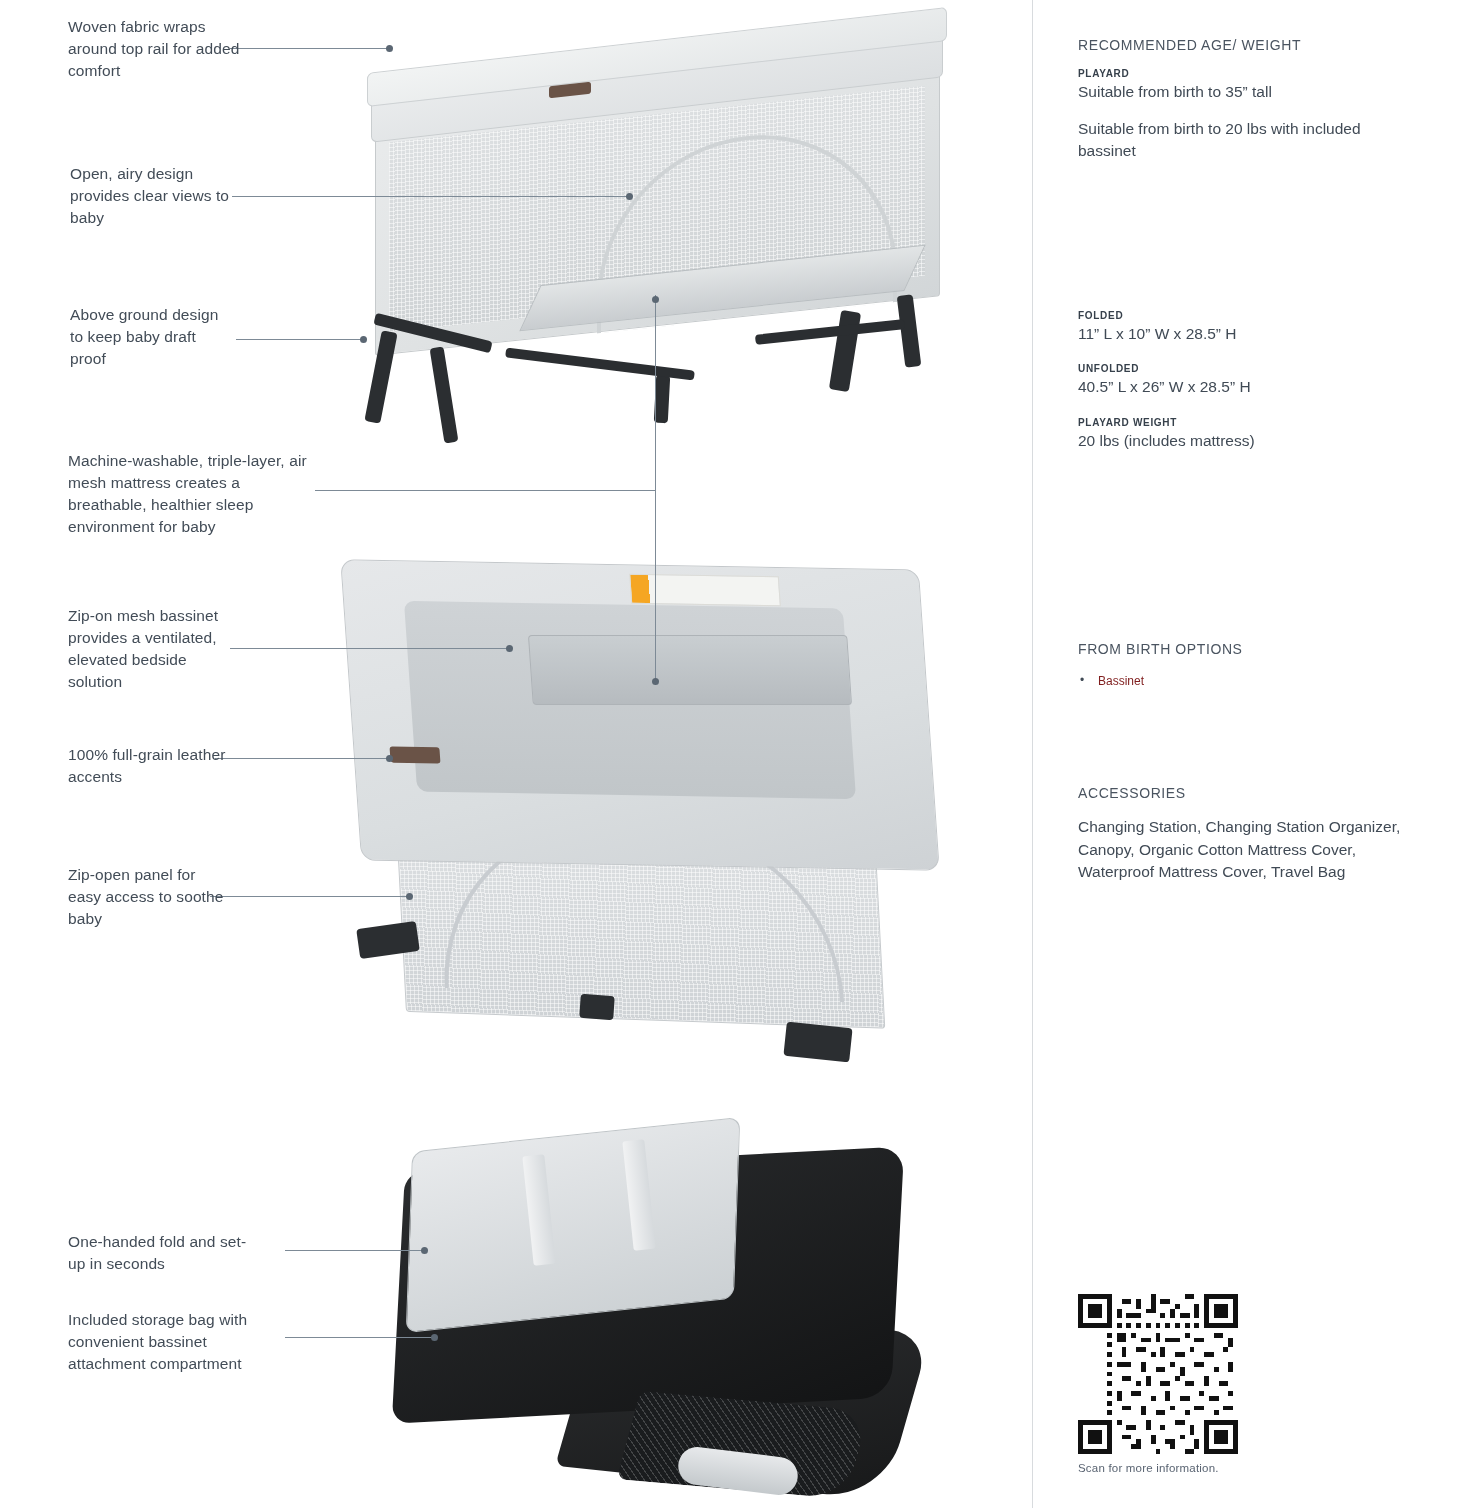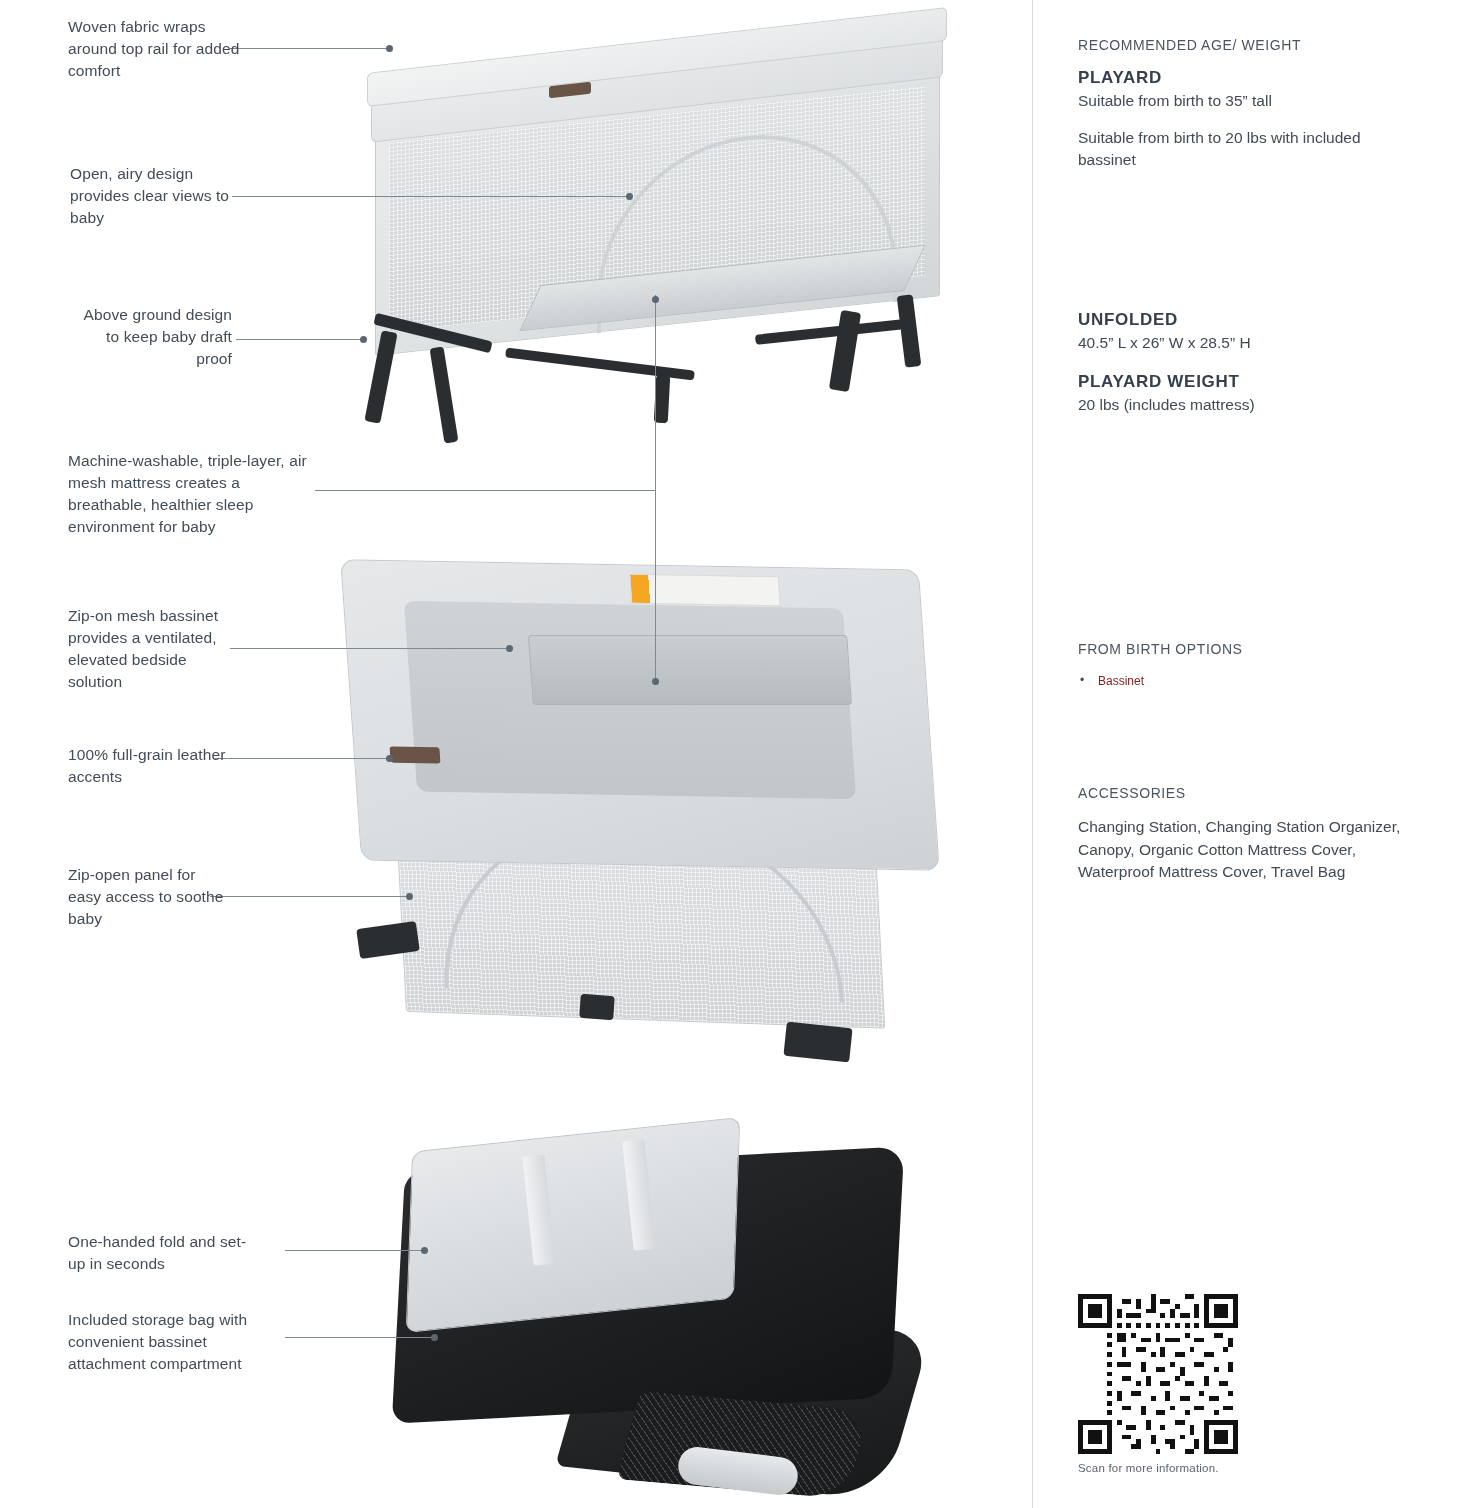--- a/index.html
+++ b/index.html
@@ -58,21 +58,21 @@
   }
   .sec-title {
     font-size: 14px;
     font-weight: 400;
     letter-spacing: 0.6px;
     color: #4a5460;
     line-height: 1.3;
     margin: 0 0 14px 0;
   }
   .sub-title {
-    font-size: 17px;
+    font-size: 10px;
     font-weight: 700;
     letter-spacing: 0.7px;
     color: #36404b;
     margin: 0 0 2px 0;
   }
   .body-txt {
     font-size: 15.5px;
     line-height: 1.45;
     color: #404a55;
     margin: 0 0 16px 0;
@@ -394,21 +394,21 @@
   <div class="leader" style="left:285px; top:1250px; width:140px;"></div>
   <div class="dot" style="left:421px; top:1247px;"></div>
 
   <div class="leader" style="left:285px; top:1337px; width:150px;"></div>
   <div class="dot" style="left:431px; top:1334px;"></div>
 
   <div class="callout" style="left:68px;  top:16px;  width:172px;">Woven fabric wraps around top rail for added comfort</div>
 
   <div class="callout" style="left:70px;  top:163px; width:170px;">Open, airy design provides clear views to baby</div>
 
-  <div class="callout" style="left:70px;  top:304px; width:162px;text-align:right;">Above ground design to keep baby draft proof</div>
+  <div class="callout" style="left:70px;  top:304px; width:162px;">Above ground design to keep baby draft proof</div>
 
   <div class="callout" style="left:68px;  top:450px; width:255px;">Machine-washable, triple-layer, air mesh mattress creates a breathable, healthier sleep environment for baby</div>
 
   <div class="callout" style="left:68px;  top:605px; width:168px;">Zip-on mesh bassinet provides a ventilated, elevated bedside solution</div>
 
   <div class="callout" style="left:68px;  top:744px; width:160px;">100% full-grain leather accents</div>
 
   <div class="callout" style="left:68px;  top:864px; width:162px;">Zip-open panel for easy access to soothe baby</div>
 
   <div class="callout" style="left:68px;  top:1231px; width:190px;">One-handed fold and set-up in seconds</div>
@@ -420,20 +420,24 @@
   <div class="sec" style="left:1078px; top:36px;">
     <h2 class="sec-title">RECOMMENDED AGE/ WEIGHT</h2>
     <div class="blk">
       <div class="sub-title">PLAYARD</div>
       <p class="body-txt" style="margin-bottom:14px;">Suitable from birth to 35” tall</p>
       <p class="body-txt">Suitable from birth to 20 lbs with included bassinet</p>
     </div>
   </div>
 
   <div class="sec" style="left:1078px; top:310px;">
+    <div class="blk">
+      <div class="sub-title">FOLDED</div>
+      <p class="body-txt">11” L x 10” W x 28.5” H</p>
+    </div>
     <div class="blk">
       <div class="sub-title">UNFOLDED</div>
       <p class="body-txt">40.5” L x 26” W x 28.5” H</p>
     </div>
     <div class="blk">
       <div class="sub-title">PLAYARD WEIGHT</div>
       <p class="body-txt">20 lbs (includes mattress)</p>
     </div>
   </div>
 

